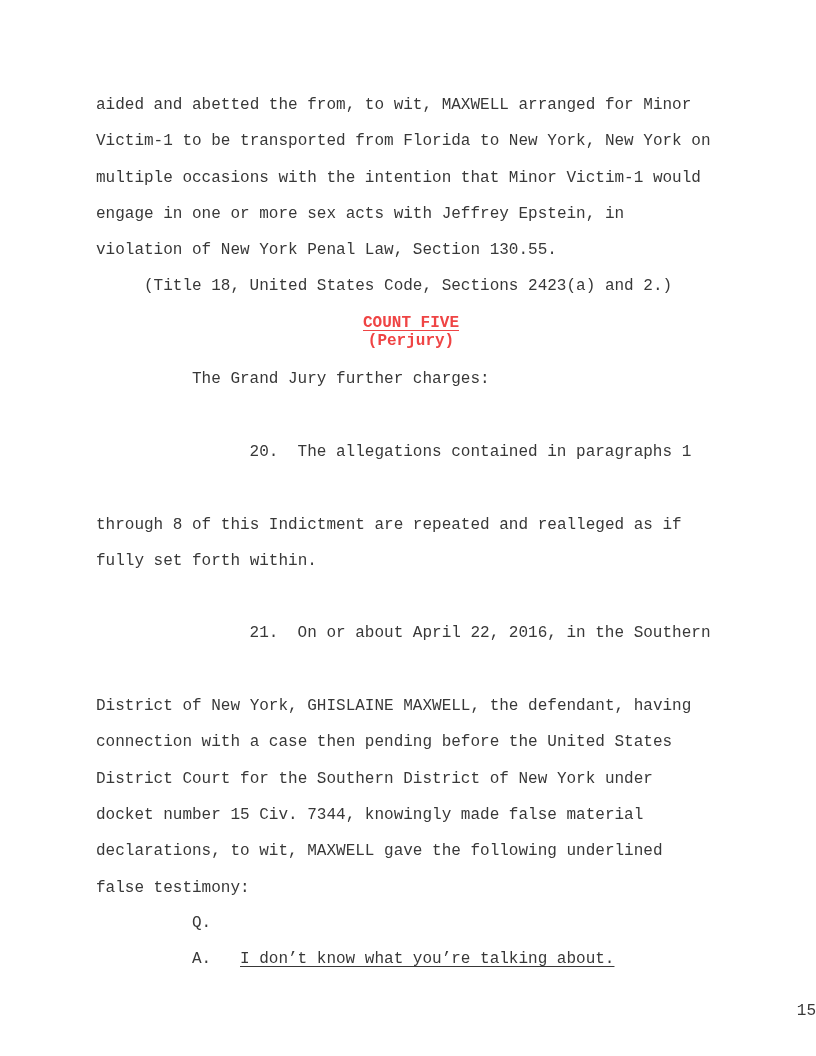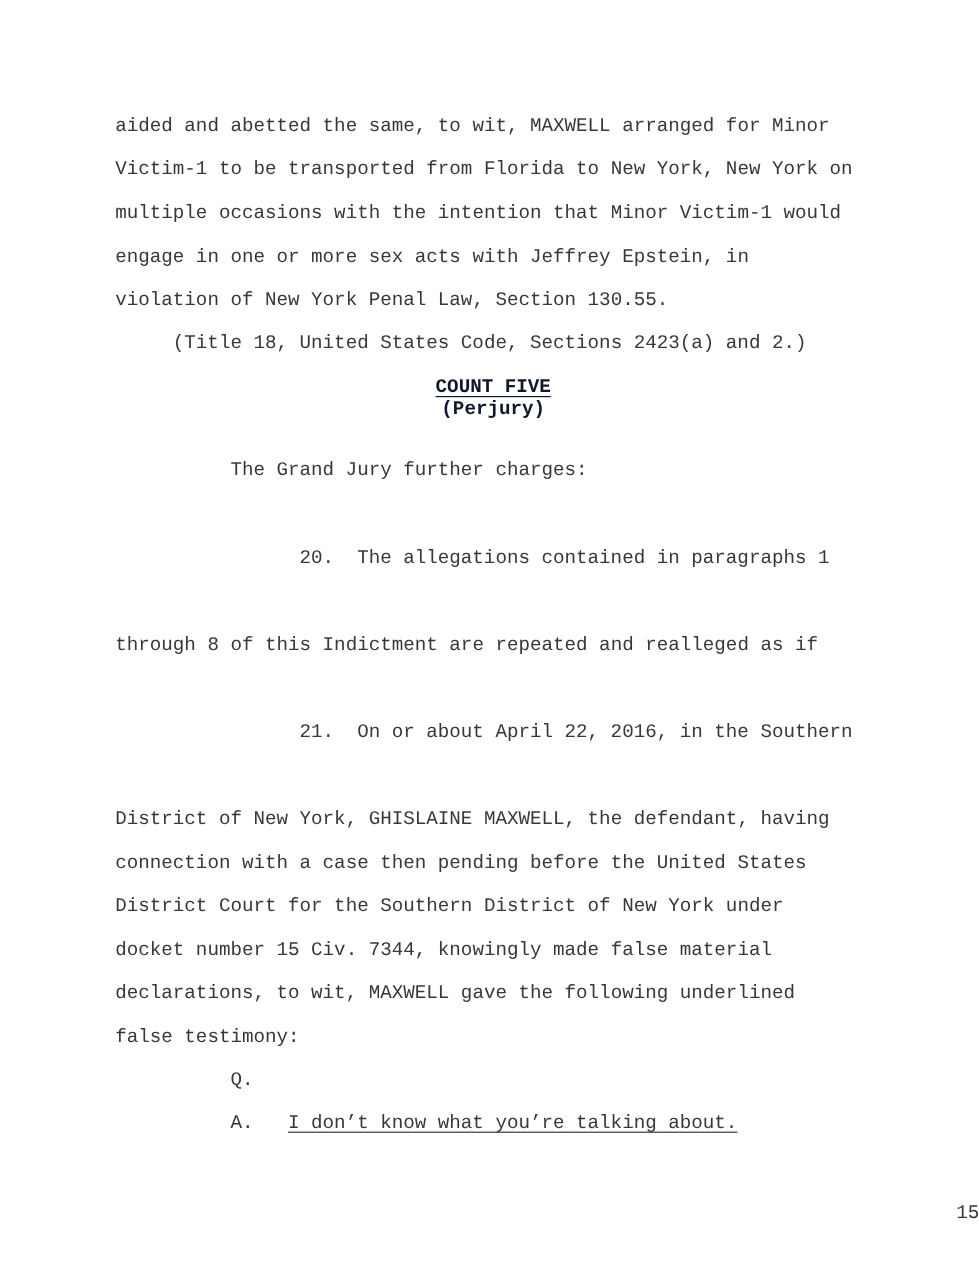--- a/index.html
+++ b/index.html
@@ -24,24 +24,24 @@
   .dline {
     line-height: 36.3px;
     white-space: pre;
   }
   .citation { padding-left: 48px; }
   .indent10 { padding-left: 96px; }
   .para-first { padding-left: 96px; }
   .pnum { display: inline-block; width: 48px; }
   .heading-block {
     margin-top: 9px;
-    margin-bottom: 24px;
+    margin-bottom: 11px;
     text-align: center;
     font-weight: bold;
-    color: #0f172a;
+    color: #ef4444;
   }
   .heading-block .hline { line-height: 18.3px; white-space: pre; }
   .u { text-decoration: underline; text-underline-offset: 3px; }
   .qa-row { display: flex; margin-left: 96px; }
   .q-block { margin-top: 8px; }
   .a-block { margin-top: 18px; }
   .qa-label {
     flex: 0 0 48px;
     width: 48px;
     line-height: 18.3px;
@@ -57,39 +57,40 @@
     text-align: right;
     line-height: 18.3px;
   }
 </style>
 </head>
 <body>
 
 <div class="page">
   <div class="content">
 
-    <div class="dline">aided and abetted the same, to wit, MAXWELL arranged for Minor</div>
+    <div class="dline">aided and abetted the from, to wit, MAXWELL arranged for Minor</div>
     <div class="dline">Victim-1 to be transported from Florida to New York, New York on</div>
     <div class="dline">multiple occasions with the intention that Minor Victim-1 would</div>
     <div class="dline">engage in one or more sex acts with Jeffrey Epstein, in</div>
     <div class="dline">violation of New York Penal Law, Section 130.55.</div>
 
     <div class="dline citation">(Title 18, United States Code, Sections 2423(a) and 2.)</div>
 
     <div class="heading-block">
       <div class="hline"><span class="u">COUNT FIVE</span></div>
       <div class="hline">(Perjury)</div>
     </div>
 
     <div class="dline indent10">The Grand Jury further charges:</div>
 
     <div class="dline para-first">
       <span class="pnum">20.</span><span>The allegations contained in paragraphs 1</span>
     </div>
     <div class="dline">through 8 of this Indictment are repeated and realleged as if</div>
+    <div class="dline">fully set forth within.</div>
 
     <div class="dline para-first">
       <span class="pnum">21.</span><span>On or about April 22, 2016, in the Southern</span>
     </div>
     <div class="dline">District of New York, GHISLAINE MAXWELL, the defendant, having</div>
     <div class="dline">connection with a case then pending before the United States</div>
     <div class="dline">District Court for the Southern District of New York under</div>
     <div class="dline">docket number 15 Civ. 7344, knowingly made false material</div>
     <div class="dline">declarations, to wit, MAXWELL gave the following underlined</div>
     <div class="dline">false testimony:</div>

